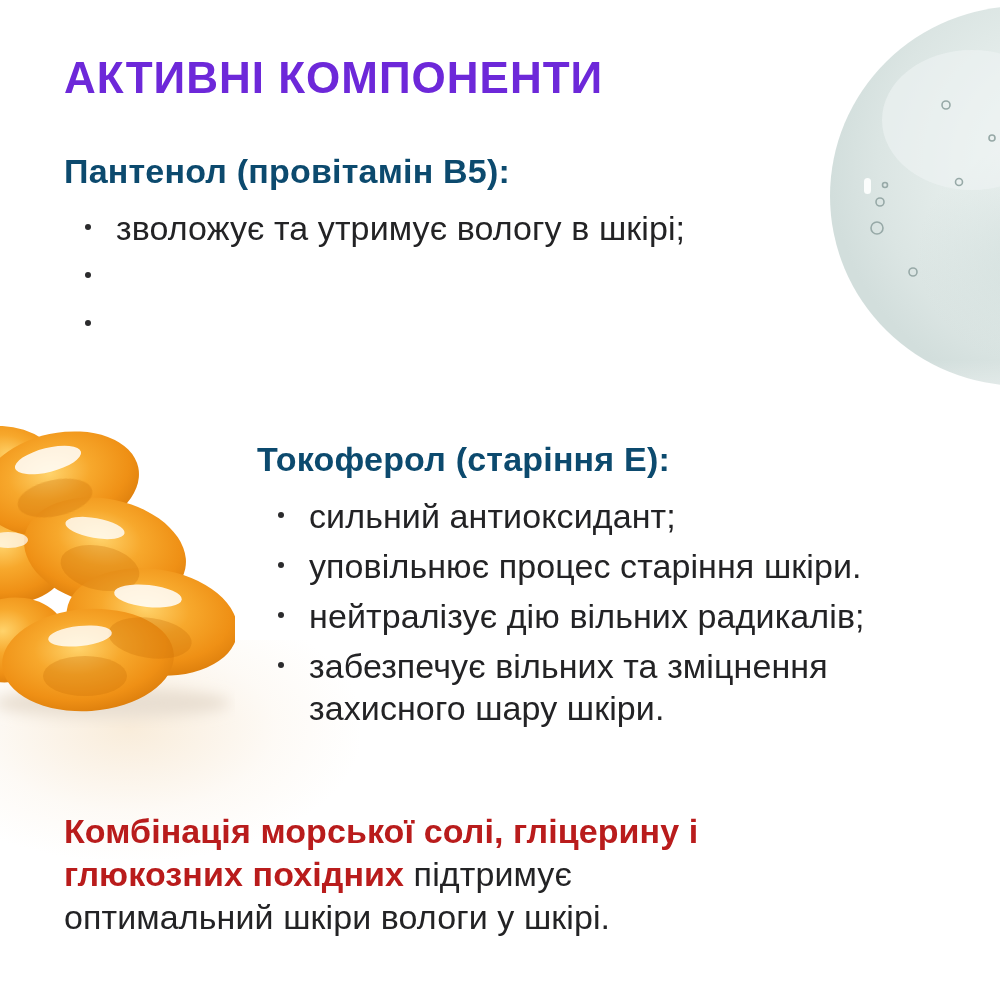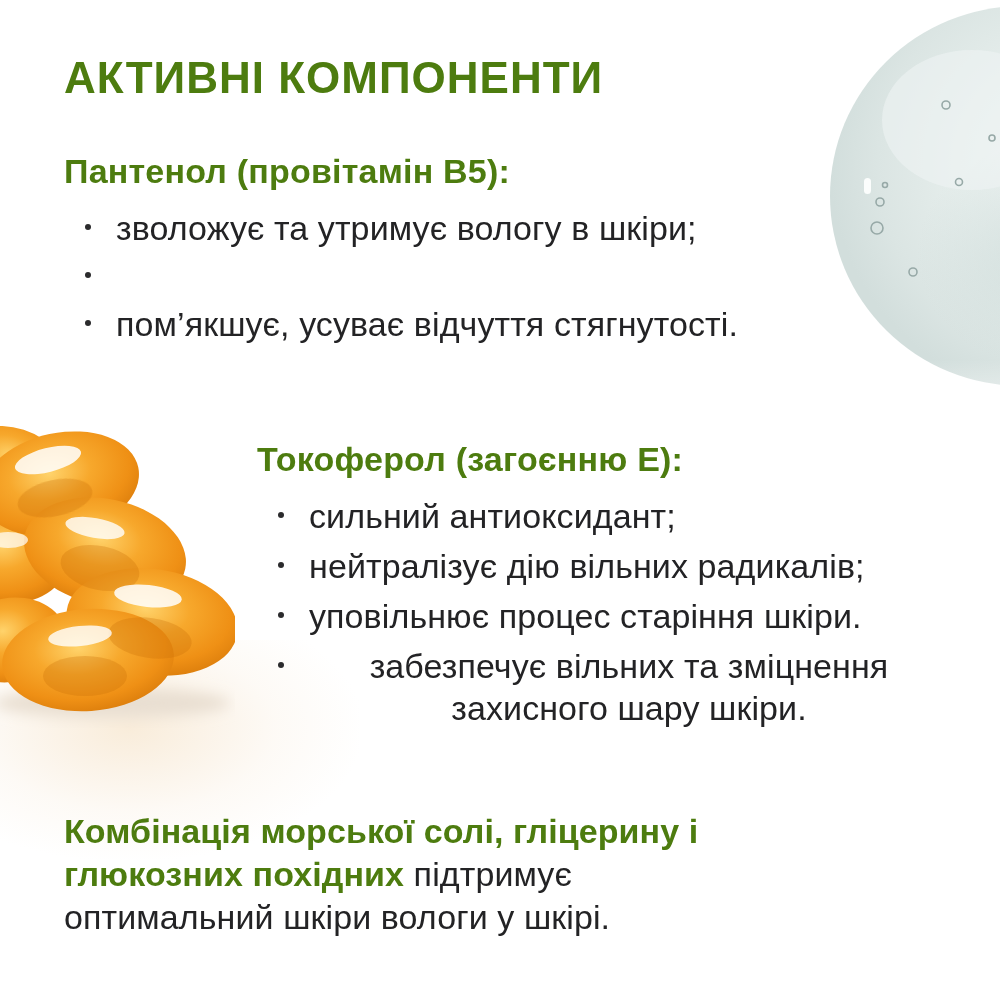--- a/index.html
+++ b/index.html
@@ -19,53 +19,53 @@
   .caps-glow {
     position:absolute; top:640px; left:-60px; width:420px; height:220px;
     background:radial-gradient(ellipse at 45% 40%, rgba(248,234,214,0.9) 0%, rgba(252,246,238,0.55) 45%, rgba(255,255,255,0) 72%);
     pointer-events:none;
   }
 
   
   .title {
     position:absolute; left:64px; top:54px;
     font-size:44px; font-weight:700; letter-spacing:1px;
-    color:#4d7c0f; line-height:1.1;
+    color:#6d28d9; line-height:1.1;
   }
   .section { position:absolute; }
   .section-pantenol { left:64px; top:150px; width:760px; }
   .section-tokoferol { left:257px; top:438px; width:700px; }
   .section-heading {
-    font-size:34px; font-weight:700; color:#4d7c0f; line-height:1.25;
+    font-size:34px; font-weight:700; color:#0c4a6e; line-height:1.25;
     letter-spacing:0.2px;
   }
   .bullets { margin-top:14px; }
   .bullet-row { display:flex; align-items:flex-start; min-height:48px; }
-  .section-tokoferol .bullet-row { min-height:50px;text-align:center; }
+  .section-tokoferol .bullet-row { min-height:50px; }
   .bullet-dot {
     flex:0 0 auto;
     width:6px; height:6px; border-radius:50%;
     background:#2b2b2d;
     margin:17px 0 0 21px;
   }
   .bullet-text {
     margin-left:25px;
     font-size:34px; font-weight:400; line-height:42px;
     letter-spacing:0.1px;
   }
   .section-pantenol .bullet-text { max-width:700px; }
   .section-tokoferol .bullet-text { max-width:640px; }
 
   .footer {
     position:absolute; left:64px; top:810px;
     max-width:690px;
     font-size:34px; line-height:43px; letter-spacing:0.1px;
     color:#232325;
   }
-  .footer .bold { font-weight:700; color:#4d7c0f; }
+  .footer .bold { font-weight:700; color:#b91c1c; }
 </style>
 </head>
 <body>
 
 <div class="gel-wrap">
   <svg width="178" height="430" viewBox="0 0 178 430" xmlns="http://www.w3.org/2000/svg">
     <defs>
       <radialGradient id="gelGrad" cx="62%" cy="42%" r="62%">
         <stop offset="0%" stop-color="#f2f6f5"></stop>
         <stop offset="45%" stop-color="#e6eeec"></stop>
@@ -144,46 +144,45 @@
   </svg>
 </div>
 
 <h1 class="title">АКТИВНІ КОМПОНЕНТИ</h1>
 
 <section class="section section-pantenol">
   <div class="section-heading">Пантенол (провітамін B5):</div>
   <div class="bullets">
     <div class="bullet-row">
       <span class="bullet-dot"></span>
-      <span class="bullet-text">зволожує та утримує вологу в шкіри;</span>
+      <span class="bullet-text">зволожує та утримує вологу в шкірі;</span>
     </div>
     <div class="bullet-row">
       <span class="bullet-dot"></span>
     </div>
     <div class="bullet-row">
       <span class="bullet-dot"></span>
-      <span class="bullet-text">пом’якшує, усуває відчуття стягнутості.</span>
     </div>
   </div>
 </section>
 
 <section class="section section-tokoferol">
-  <div class="section-heading">Токоферол (загоєнню E):</div>
+  <div class="section-heading">Токоферол (старіння E):</div>
   <div class="bullets">
     <div class="bullet-row">
       <span class="bullet-dot"></span>
       <span class="bullet-text">сильний антиоксидант;</span>
     </div>
     <div class="bullet-row">
       <span class="bullet-dot"></span>
-      <span class="bullet-text">нейтралізує дію вільних радикалів;</span>
+      <span class="bullet-text">уповільнює процес старіння шкіри.</span>
     </div>
     <div class="bullet-row">
       <span class="bullet-dot"></span>
-      <span class="bullet-text">уповільнює процес старіння шкіри.</span>
+      <span class="bullet-text">нейтралізує дію вільних радикалів;</span>
     </div>
     <div class="bullet-row">
       <span class="bullet-dot"></span>
       <span class="bullet-text">забезпечує вільних та зміцнення захисного шару шкіри.</span>
     </div>
   </div>
 </section>
 
 <p class="footer"><span class="bold">Комбінація морської солі, гліцерину і глюкозних похідних</span><span> підтримує оптимальний шкіри вологи у шкірі.</span></p>
 

